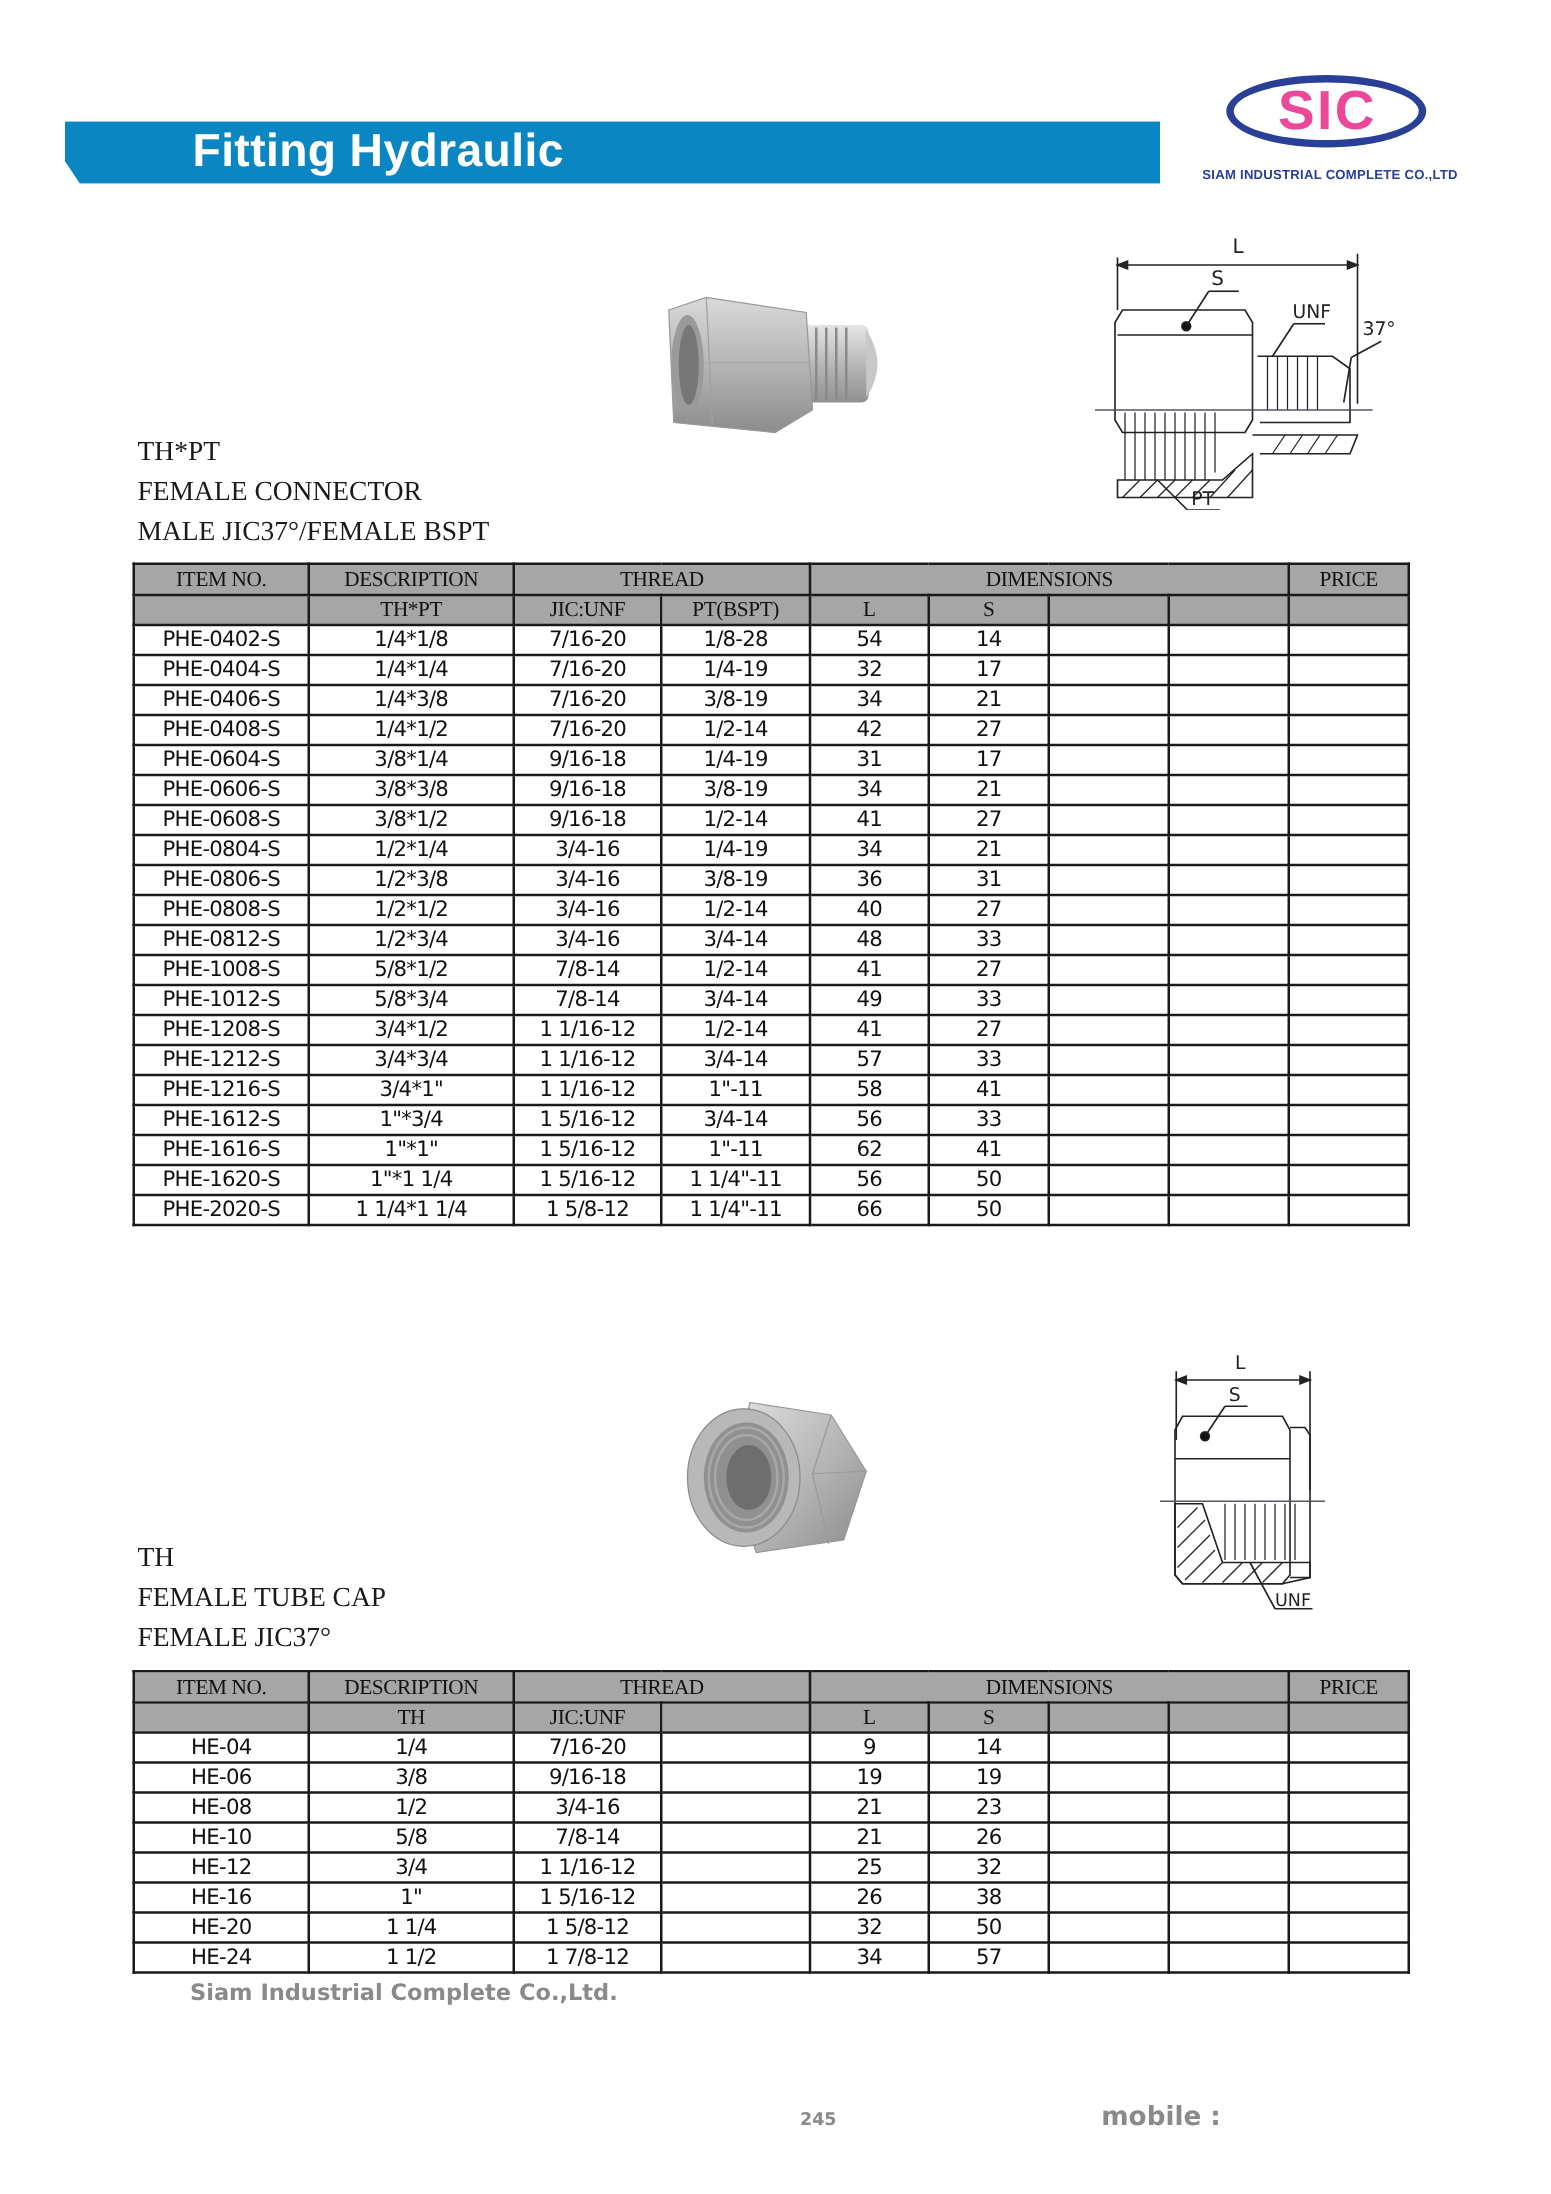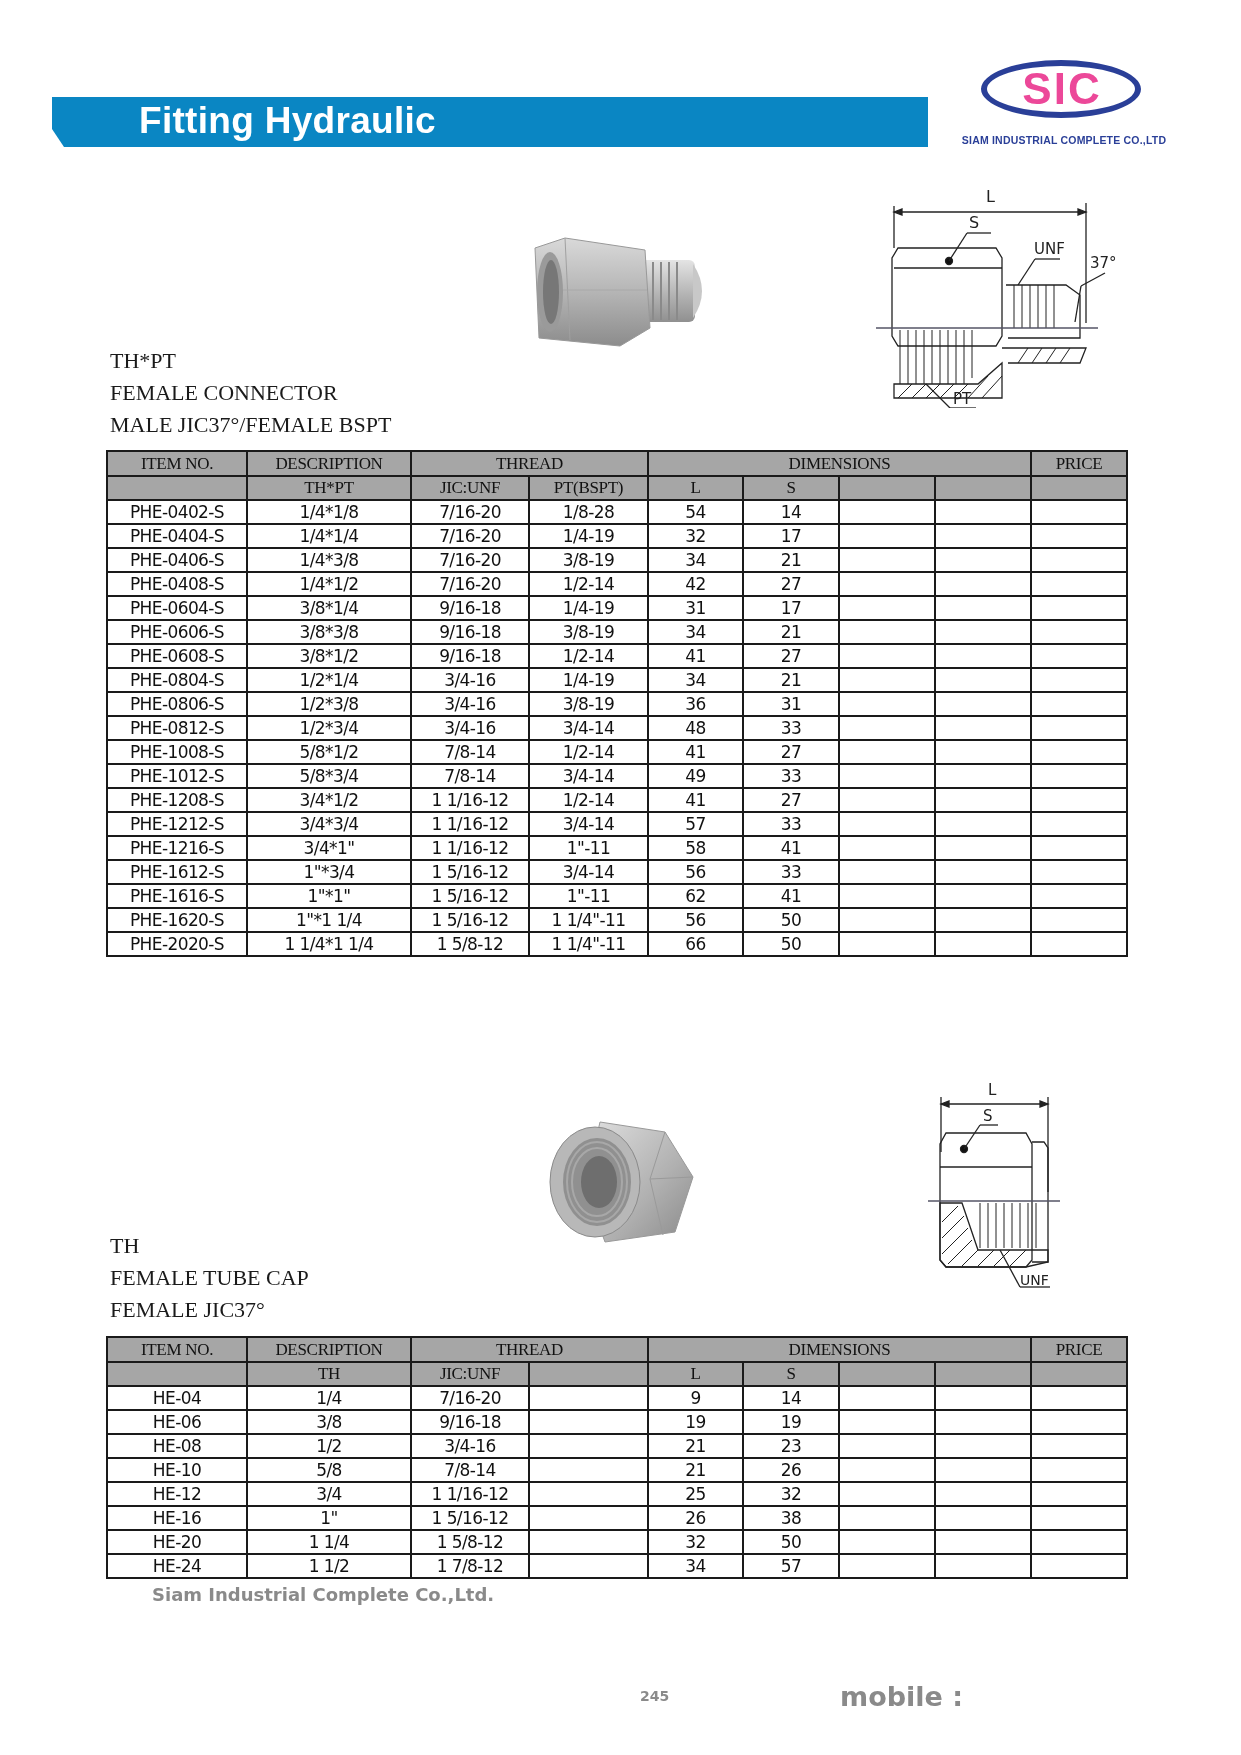--- a/index.html
+++ b/index.html
@@ -1,19 +1,19 @@
 <!DOCTYPE html>
 <html><head>
 <meta charset="utf-8">
 <style>
   html, body { margin:0; padding:0; background:#ffffff; }
   body { width:1241px; height:1755px; position:relative; overflow:hidden; font-family:"Liberation Sans", sans-serif; }
 
   .banner { position:absolute; left:52px; top:97px; width:876px; height:50px; background:#0a86c3; clip-path:polygon(0 0,100% 0,100% 100%,12px 100%,0 32px); }
-  .banner-title { position:absolute; left:139px; top:98px; color:#fff; font-family:"Liberation Sans", sans-serif; font-weight:bold; font-size:37px; line-height:46px; letter-spacing:0.3px; }
+  .banner-title { position:absolute; left:154px; top:98px; color:#fff; font-family:"Liberation Sans", sans-serif; font-weight:bold; font-size:37px; line-height:46px; letter-spacing:0.3px; }
 
   .logo { position:absolute; left:979px; top:56px; width:170px; height:92px; }
   .logo-oval { position:absolute; left:2px; top:4px; width:160px; height:58px; border:6px solid #2a3f98; border-radius:50%; box-sizing:border-box; }
   .logo-text { position:absolute; left:0; top:8px; width:166px; text-align:center; font-family:"Liberation Sans", sans-serif; font-weight:bold; font-size:44px; color:#ec4899; line-height:50px; letter-spacing:2px; }
   .logo-sub { position:absolute; left:-35px; top:78px; width:240px; text-align:center; font-weight:bold; font-size:10.5px; color:#2a3f98; letter-spacing:0.2px; }
 
   .prod-title { position:absolute; left:110px; font-family:"Liberation Serif", serif; font-size:22px; line-height:32.5px; color:#1a1a1a; }
 
   .photo { position:absolute; }
   .drawing { position:absolute; }
@@ -261,20 +261,31 @@
         <td></td>
         <td></td>
       </tr>
       <tr>
         <td>PHE-0806-S</td>
         <td>1/2*3/8</td>
         <td>3/4-16</td>
         <td>3/8-19</td>
         <td>36</td>
         <td>31</td>
+        <td></td>
+        <td></td>
+        <td></td>
+      </tr>
+      <tr>
+        <td>PHE-0808-S</td>
+        <td>1/2*1/2</td>
+        <td>3/4-16</td>
+        <td>1/2-14</td>
+        <td>40</td>
+        <td>27</td>
         <td></td>
         <td></td>
         <td></td>
       </tr>
       <tr>
         <td>PHE-0812-S</td>
         <td>1/2*3/4</td>
         <td>3/4-16</td>
         <td>3/4-14</td>
         <td>48</td>
@@ -572,14 +583,14 @@
         <td>57</td>
         <td></td>
         <td></td>
         <td></td>
       </tr>
     </tbody>
 </table>
 
 <div class="footer" style="left:152px;font-size:18px;top:1584px">Siam Industrial Complete Co.,Ltd.</div>
 <div class="footer" style="left:640px;font-size:14px;top:1688px">245</div>
-<div class="footer" style="left:840px;font-size:27px;top:1681px">mobile :</div>
+<div class="footer" style="left:881px;font-size:21px;top:1681px">mobile :</div>
 <div class="footer" style="left:985px;font-size:14px;top:1772px;letter-spacing:1px">086-3264445</div>
 
 </body></html>

